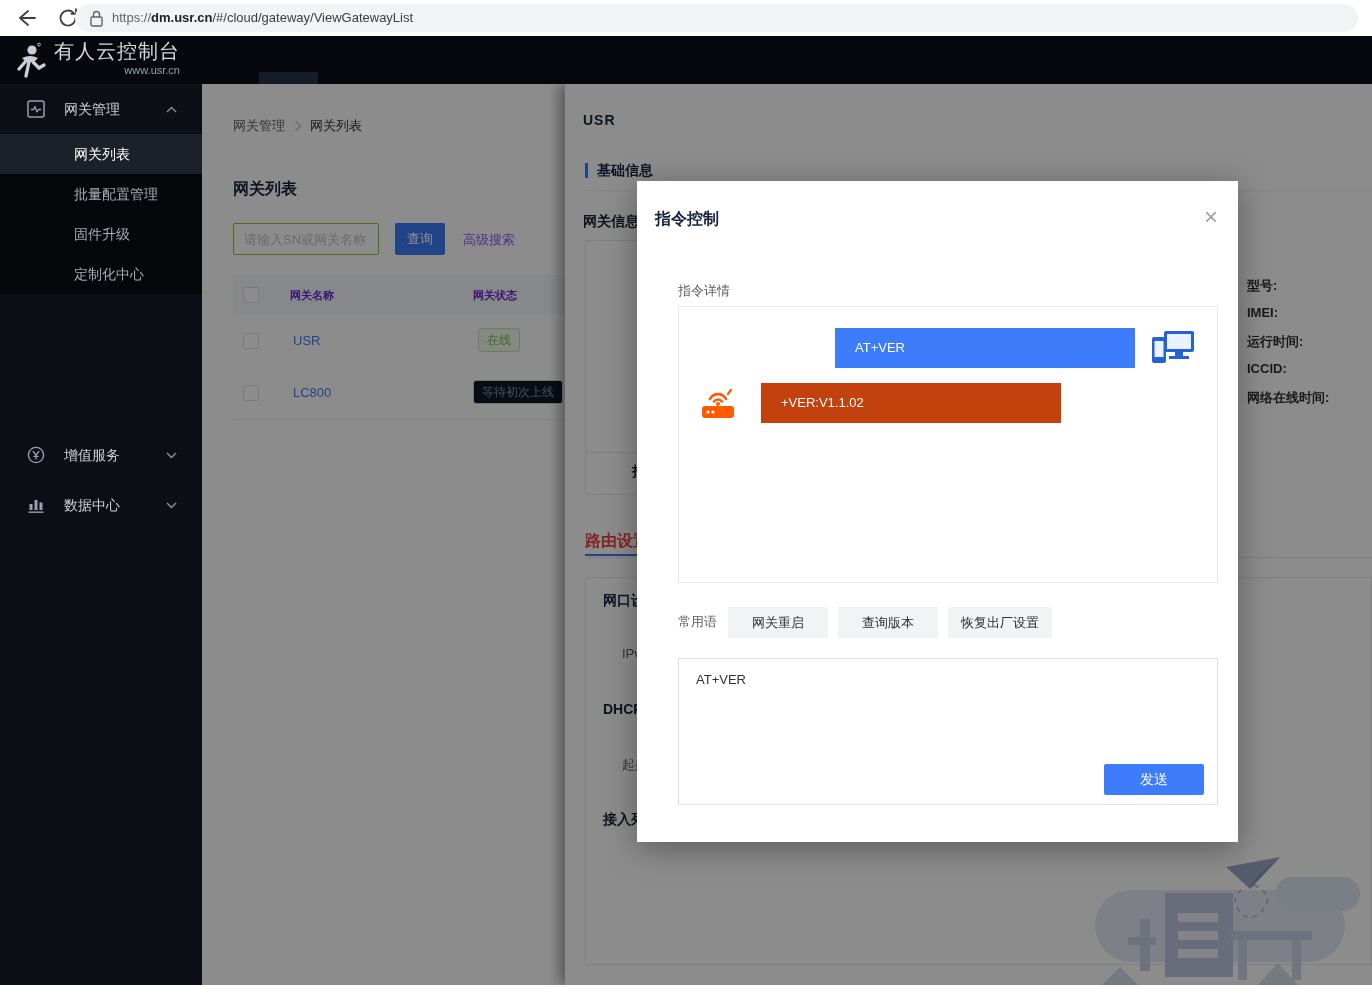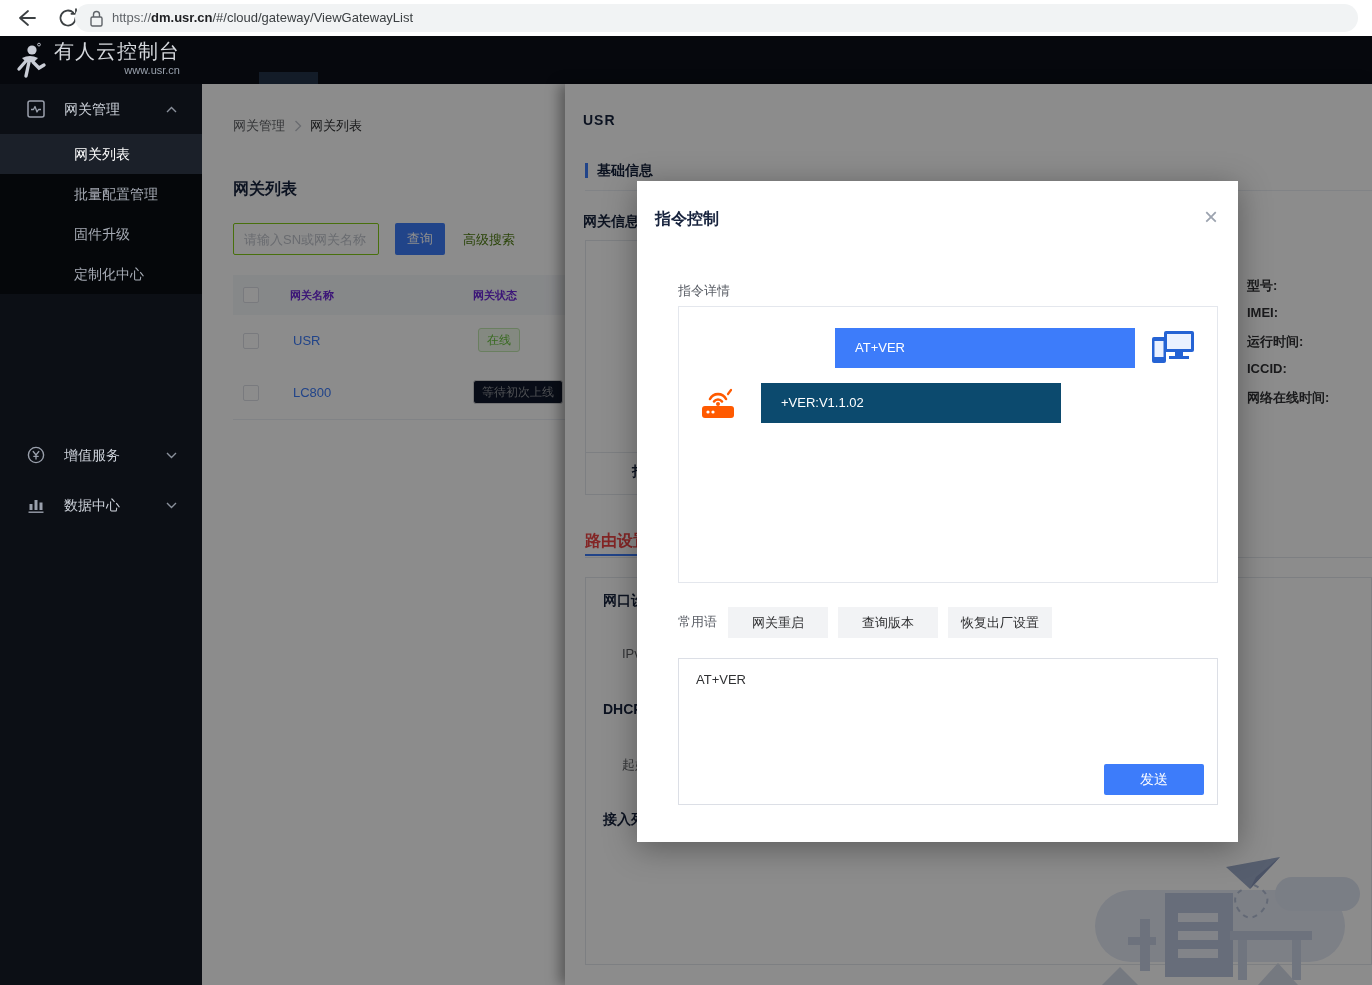--- a/index.html
+++ b/index.html
@@ -37,21 +37,21 @@
   .collapse-tab svg{position:absolute;left:3px;top:28px;width:9px;height:14px;color:#4E73B8;}
 
   
   .list-page{left:202px;top:84px;width:363px;height:901px;background:#FFFFFF;}
   .crumb{top:33px;font-size:13px;}
   .crumb-sep{top:36px;width:8px;height:12px;color:#C0C4CC;}
   .pg-title{left:31px;top:95px;font-size:16px;font-weight:bold;color:#17233D;}
   .srch{left:31px;top:139px;width:146px;height:32px;border:1px solid #84cc16;border-radius:2px;box-sizing:border-box;padding:0 10px;font-size:13px;color:#303133;outline:none;font-family:inherit;}
   .srch::placeholder{color:#C0C4CC;}
   .btn-query{left:193px;top:139px;width:50px;height:32px;background:#3D7CFA;border-radius:2px;color:#fff;font-size:13px;line-height:32px;text-align:center;cursor:pointer;}
-  .adv{left:261px;top:147px;font-size:13px;color:#4d7c0f;cursor:pointer;}
+  .adv{left:261px;top:147px;font-size:13px;color:#8b5cf6;cursor:pointer;}
   .thead{left:31px;top:191px;width:332px;height:40px;background:#F5F7FA;border-bottom:1px solid #EBEEF5;}
   .trow{left:31px;width:332px;height:52px;border-bottom:1px solid #EBEEF5;background:#fff;}
   .cb{position:absolute;left:10px;width:14px;height:14px;border:1px solid #DCDFE6;border-radius:2px;background:#fff;cursor:pointer;}
   .th{position:absolute;font-size:11px;font-weight:bold;color:#6d28d9;line-height:40px;}
   .link{position:absolute;font-size:13px;color:#3D7CFA;line-height:52px;cursor:pointer;}
   .badge{position:absolute;height:22px;line-height:22px;padding:0 8px;font-size:12px;border-radius:3px;border:1px solid transparent;}
   .badge.online{left:245px;top:13px;background:#F0F9EB;border-color:#C2E7B0;color:#67C23A;}
   .badge.waiting{left:240px;top:13px;background:#0f172a;border-color:#D3D4D6;color:#909399;}
 
   
@@ -91,21 +91,21 @@
   .overlay{left:202px;top:84px;width:1170px;height:901px;background:rgba(0,0,0,0.45);z-index:50;}
   .modal{left:637px;top:181px;width:601px;height:661px;background:#fff;box-shadow:0 6px 30px rgba(0,0,0,0.35);z-index:60;}
   .m-title{left:18px;top:28px;font-size:16px;font-weight:bold;color:#17233D;}
   .m-close{left:560px;top:22px;width:28px;height:28px;font-size:24px;line-height:28px;text-align:center;color:#9CA3AF;cursor:pointer;font-weight:300;}
   .m-detail-label{left:41px;top:101px;font-size:13px;color:#5A5E66;}
   .chat{left:41px;top:125px;width:540px;height:277px;border:1px solid #E4E7ED;box-sizing:border-box;}
   .row-req{position:absolute;left:0;top:21px;width:100%;display:flex;justify-content:flex-end;align-items:center;gap:17px;padding-right:21px;box-sizing:border-box;}
   .row-rep{position:absolute;left:0;top:76px;width:100%;display:flex;justify-content:flex-start;align-items:center;gap:25px;padding-left:21px;box-sizing:border-box;}
   .bubble{width:300px;height:40px;line-height:40px;padding-left:20px;box-sizing:border-box;font-size:13px;color:#fff;}
   .bubble.req{background:#3D7CFA;}
-  .bubble.rep{background:#0c4a6e;}
+  .bubble.rep{background:#c2410c;}
   .dev-icn{width:44px;height:38px;color:#2563D4;}
   .rtr-icn{width:36px;height:34px;color:#FF5A00;}
   .m-common-label{left:41px;top:432px;font-size:13px;color:#5A5E66;}
   .qbtn{top:426px;height:31px;line-height:31px;background:#F2F3F5;text-align:center;font-size:13px;color:#303133;cursor:pointer;}
   .input-panel{left:41px;top:477px;width:540px;height:147px;border:1px solid #DCDFE6;box-sizing:border-box;}
   .cmd-input{position:absolute;left:0;top:0;width:100%;height:100%;border:none;resize:none;outline:none;padding:13px 17px;box-sizing:border-box;font-size:13px;color:#303133;font-family:inherit;background:transparent;}
   .btn-send{position:absolute;right:13px;bottom:9px;width:100px;height:31px;background:#3D7CFA;border-radius:2px;color:#fff;font-size:14px;line-height:31px;text-align:center;cursor:pointer;}
   svg{display:block;}
 </style>
 </head>

